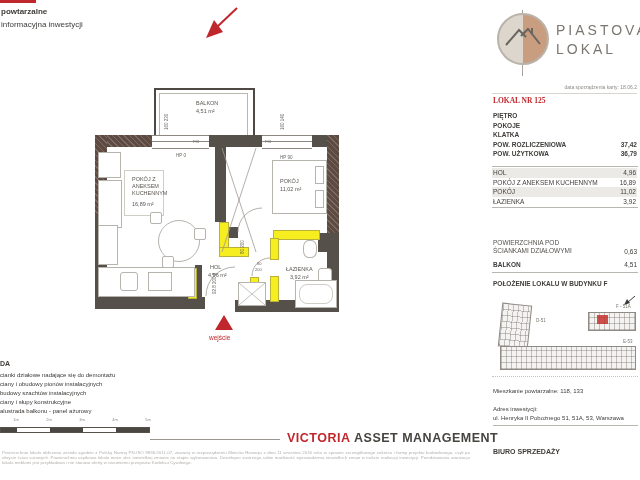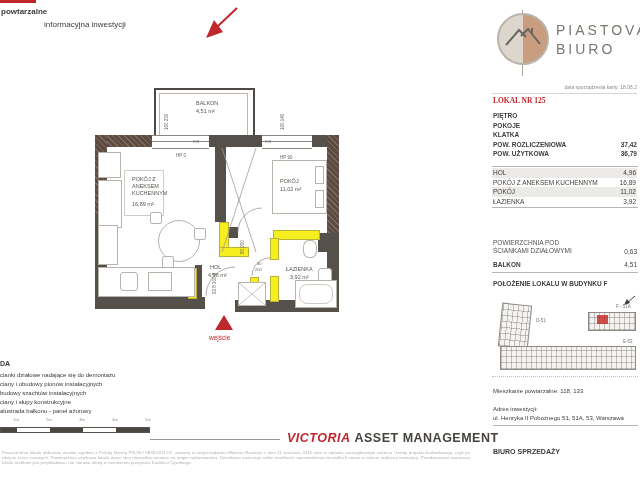--- a/index.html
+++ b/index.html
@@ -2,21 +2,21 @@
 <html><head>
 <meta charset="utf-8">
 <style>
   html,body{margin:0;padding:0;background:#888;}
   .page{position:relative;width:640px;height:480px;background:#ffffff;overflow:hidden;
         font-family:"Liberation Sans", sans-serif;color:#3f3c39;margin:0 auto;}
   .abs{position:absolute;}
   
   .redbar{left:0;top:0;width:36px;height:3px;background:#c0272d;}
   .hl1{left:1px;top:7px;font-size:8px;font-weight:bold;}
-  .hl2{left:1px;top:20px;font-size:8px;padding-left:43px;}
+  .hl2{left:1px;top:20px;font-size:8px;}
   .logo-circle{left:497px;top:13px;width:48px;height:48px;border-radius:50%;
       background:linear-gradient(90deg,#dcd6cd 50%,#c89d80 50%);border:2px solid #b9b3aa;}
   .logo-pole{left:522px;top:10px;width:1px;height:66px;background:#a9a39b;}
   .logo-t1{left:556px;top:22px;font-size:14px;letter-spacing:3px;color:#7b7670;}
   .logo-t2{left:556px;top:41px;font-size:14px;letter-spacing:3px;color:#7b7670;}
   
   .panel{left:492px;top:84px;width:146px;height:394px;font-size:6.5px;}
   .p-date{position:absolute;top:0;right:1px;left:0;text-align:right;font-size:5px;color:#8d8a86;
           border-bottom:1px solid #d8d5d1;padding-bottom:3px;white-space:nowrap;overflow:hidden;}
   .p-lokal{position:absolute;top:12px;left:1px;color:#c0272d;font-weight:bold;font-size:7.5px;font-family:Liberation Serif, serif;}
@@ -62,21 +62,21 @@
   .bal-inner{position:absolute;border:1px solid #b9b5af;border-bottom:none;}
   
   .lg-title{left:0;top:360px;font-weight:bold;font-size:7px;}
   .lg-item{position:absolute;left:0;font-size:6px;color:#3c3936;white-space:nowrap;}
   .sb-label{position:absolute;top:417px;font-size:4px;color:#8d8a86;transform:translateX(-50%);}
   .sb-bar{left:0;top:427px;width:148px;height:4px;border:1px solid #55504a;background:#fff;}
   .sb-dark{position:absolute;top:0;height:4px;background:#4a4641;}
   
   .brand-line{left:150px;top:439px;width:130px;height:1px;background:#9a958f;}
   .brand{left:287px;top:431px;font-size:12.5px;font-weight:bold;letter-spacing:.5px;}
-  .brand .b-red{color:#c0272d;font-style:italic;}
+  .brand .b-red{color:#c0272d;}
   .brand .b-dark{color:#474440;font-weight:600;}
   .disclaimer{left:2px;top:450px;width:468px;font-size:4.4px;line-height:5px;color:#b3b0ac;text-align:justify;}
   svg{display:block;}
 </style>
 </head>
 <body>
 
 <div class="page">
 
   <div class="abs redbar"></div>
@@ -90,21 +90,21 @@
 
   <div class="abs logo-pole"></div>
   <div class="abs logo-circle">
     <svg width="48" height="48">
       <polyline points="7,30 20,15 27,22" fill="none" stroke="#6a655f" stroke-width="2"></polyline>
       <polyline points="22,21 29,14 41,29" fill="none" stroke="#6a655f" stroke-width="2"></polyline>
       <line x1="33" y1="13" x2="33" y2="19" stroke="#6a655f" stroke-width="2"></line>
     </svg>
   </div>
   <div class="abs logo-t1">PIASTOVA</div>
-  <div class="abs logo-t2">BIURO</div>
+  <div class="abs logo-t2">LOKAL</div>
 
   <div class="abs plan">
 
     <div class="bal-outer" style="left:94px;top:6px;width:97px;height:48px;"></div>
     <div class="bal-inner" style="left:99px;top:11px;width:87px;height:43px;"></div>
     <div class="ptxt" style="left:136px;top:18px;">BALKON</div>
     <div class="ptxt" style="left:136px;top:26px;">4,51 m²</div>
     <div class="vdim" style="left:104px;top:48px;">160  230</div>
 
     <div class="hatch" style="left:35px;top:53px;width:57px;height:12px;"></div>

